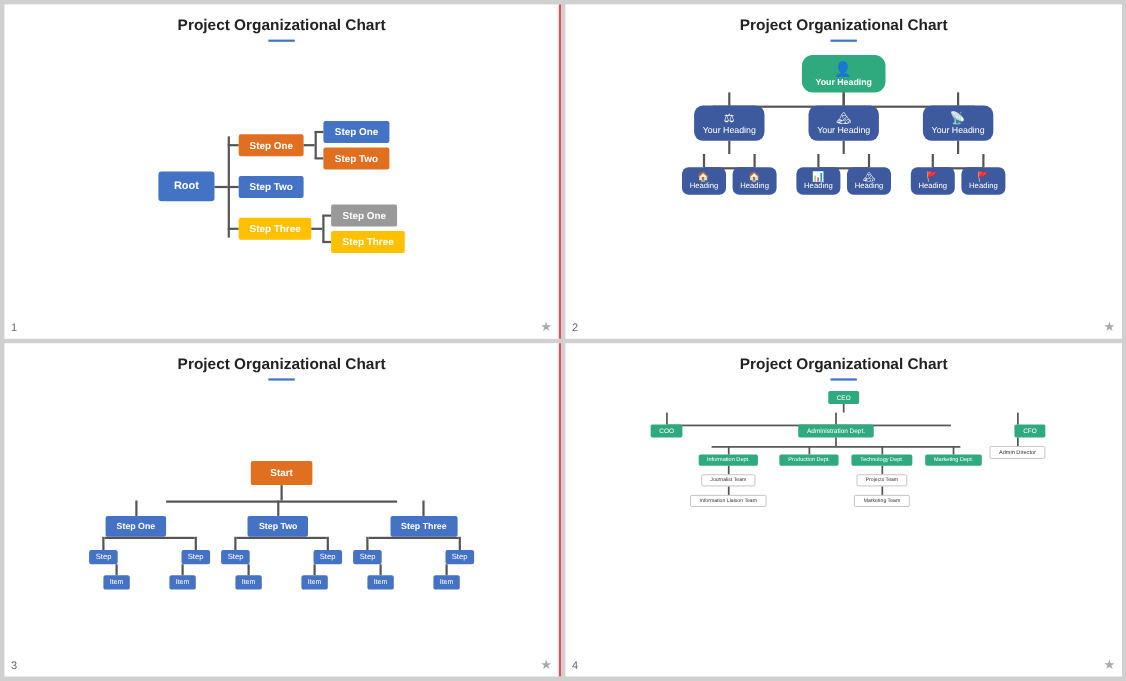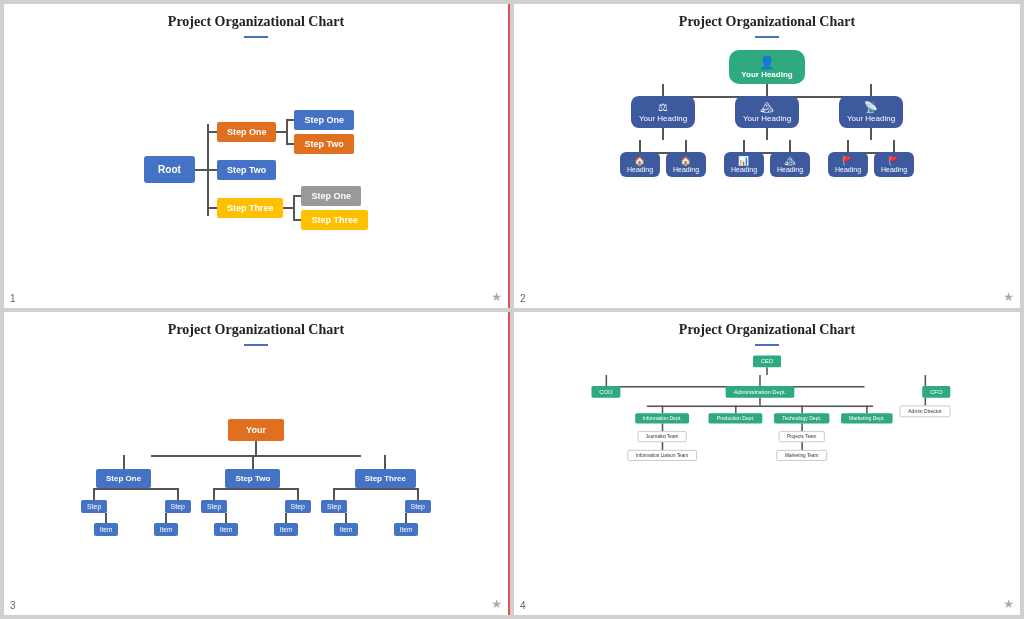--- a/index.html
+++ b/index.html
@@ -39,21 +39,21 @@
       color: #aaa;
     }
 
     
     .slide-title {
       font-size: 14px;
       font-weight: bold;
       text-align: center;
       color: #222;
       margin-bottom: 6px;
-      font-family: Liberation Serif, serif;
+      font-family: Liberation Sans, sans-serif;
     }
 
     .slide-title-underline {
       width: 24px;
       height: 2px;
       background: #4472c4;
       margin: 0 auto 8px;
     }
 
     
@@ -449,21 +449,21 @@
   <span class="slide-star">★</span>
 </div>
 
 <div class="slide slide-border-right">
   <div class="slide-title">Project Organizational Chart</div>
   <div class="slide-title-underline"></div>
 
   <div class="slide3-content">
     <div class="org3-tree">
 
-      <div class="org3-root">Your</div>
+      <div class="org3-root">Start</div>
       <div class="org3-connector-v"></div>
 
       <div style="position:relative; display:flex; gap:0; width:320px; justify-content:space-between;">
         <div style="position:absolute; top:0; left:55px; right:55px; height:2px; background:#555;"></div>
         <div style="position:relative; display:flex; flex-direction:column; align-items:center;">
           <div style="width:2px; height:14px; background:#555;"></div>
           <div style="background:#4472c4; color:white; padding:5px 10px; font-size:8px; font-weight:bold; border-radius:2px; white-space:nowrap;">Step One</div>
         </div>
         <div style="position:relative; display:flex; flex-direction:column; align-items:center;">
           <div style="width:2px; height:14px; background:#555;"></div>

